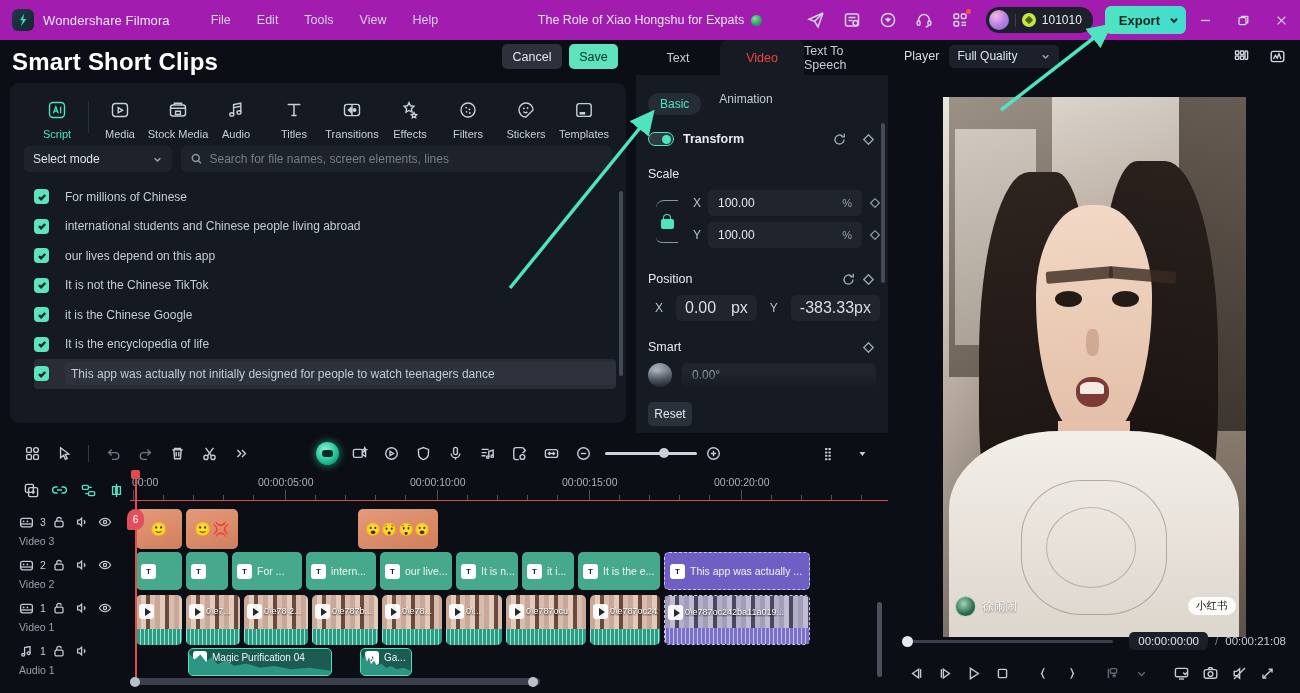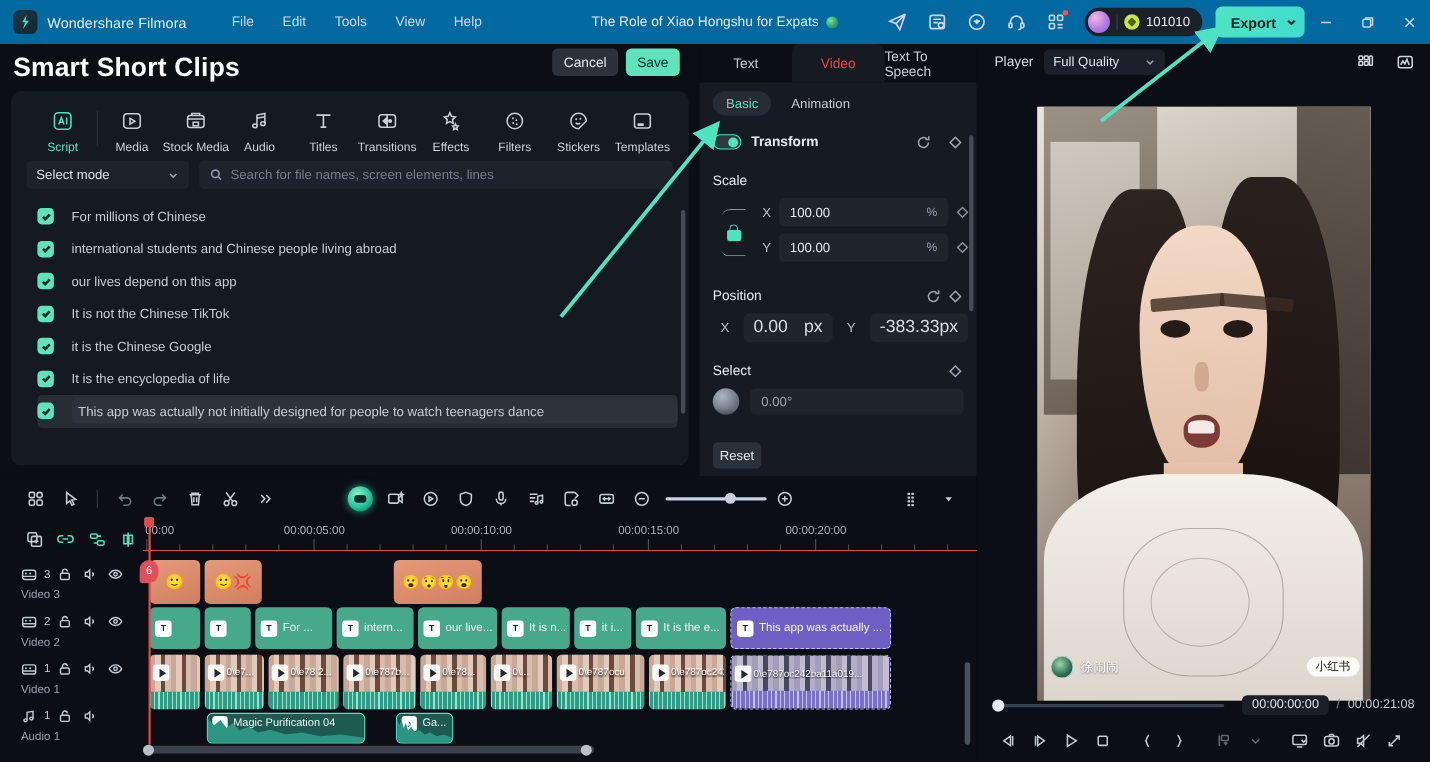--- a/index.html
+++ b/index.html
@@ -8,21 +8,21 @@
     background: #0b0e14;
     font-family: "Liberation Sans", sans-serif;
     color: #d8dde6;
     overflow: hidden;
   }
   .app { position: relative; width: 1300px; height: 693px; }
 
   
   .titlebar {
     position: absolute; left: 0; top: 0; width: 1300px; height: 40px;
-    background: #0369a1; display: flex; align-items: center;
+    background: #a21caf; display: flex; align-items: center;
   }
   .logo-box {
     width: 22px; height: 22px; border-radius: 6px; margin-left: 12px;
     background: linear-gradient(135deg,#1f3a4a,#16232e);
     display: flex; align-items: center; justify-content: center;
   }
   .logo-glyph { width: 11px; height: 13px; background: #3ee0bb;
     clip-path: polygon(62% 0, 24% 52%, 48% 52%, 30% 100%, 80% 42%, 52% 42%); }
   .brand { margin-left: 9px; font-size: 13px; color: #e6eaf0; letter-spacing: .1px; }
   .menubar { display: flex; margin-left: 30px; gap: 4px; }
@@ -112,21 +112,21 @@
   
   .proppane { position: absolute; left: 636px; top: 40px; width: 252px; height: 393px; background: #0b0e14; }
   .ptabs { display: flex; height: 35px; }
   .ptab { flex: 1; display: flex; align-items: center; justify-content: center; font-size: 12.5px;
     color: #c4ccd6; cursor: pointer; }
   .ptab.active { color: #ef4444; background: #161b23; border-radius: 7px 7px 0 0; }
   .pbody { position: absolute; left: 0; top: 35px; width: 252px; height: 358px; background: #161b23;
     border-radius: 0 0 0 0; }
   .subtabs { display: flex; align-items: center; gap: 6px; padding: 8px 10px 6px 12px; }
   .subtab { font-size: 12px; color: #c2cad4; padding: 4px 12px; border-radius: 12px; cursor: pointer; }
-  .subtab.active { background: #262c36; color: #4fe3c0; }
+  .subtab.active { background: #262c36; color: #4fe3c0; margin-top: 10px; }
   .transform-row { display: flex; align-items: center; height: 28px; margin: 4px 10px 0 12px; gap: 9px; }
   .toggle { width: 26px; height: 14px; border-radius: 7px; background: #2f3a40; border: 1px solid #4fe3c0;
     position: relative; cursor: pointer; }
   .toggle i { position: absolute; right: 2px; top: 1.5px; width: 9px; height: 9px; border-radius: 50%;
     background: #4fe3c0; display: block; }
   .trans-label { font-size: 12.5px; color: #e6ebf2; font-weight: bold; flex: 1; }
   .mini { width: 20px; height: 20px; display: flex; align-items: center; justify-content: center; cursor: pointer; }
   .mini svg { stroke: #9ba4b0; fill: none; stroke-width: 1.4; }
   .sect-title { font-size: 12.5px; color: #e4e9f0; margin: 14px 0 8px 12px; }
   .sect-head { display: flex; align-items: center; margin: 16px 10px 6px 12px; }
@@ -711,21 +711,21 @@
           <span class="u">px</span>
         </div>
         <span class="faxis">Y</span>
         <div class="posfield">
           <span class="v">-383.33</span>
           <span class="u">px</span>
         </div>
       </div>
 
       <div class="sect-head">
-        <div class="t">Select</div>
+        <div class="t">Smart</div>
         <div class="mini">
           <svg width="13" height="13" viewBox="0 0 13 13">
               <path d="M6.5 1.8l4.7 4.7-4.7 4.7L1.8 6.5z"></path>
             </svg>
         </div>
       </div>
       <div class="rotrow">
         <div class="knob"></div>
         <div class="rotfield">0.00°</div>
       </div>

